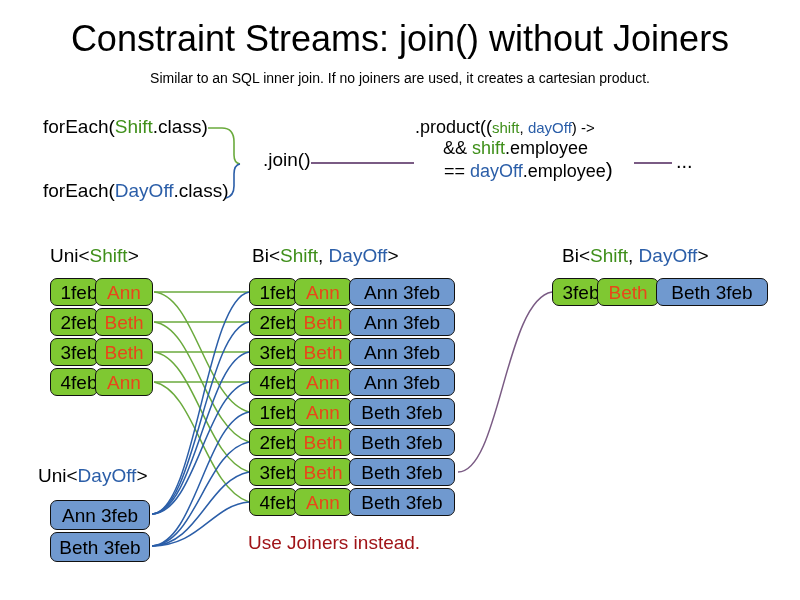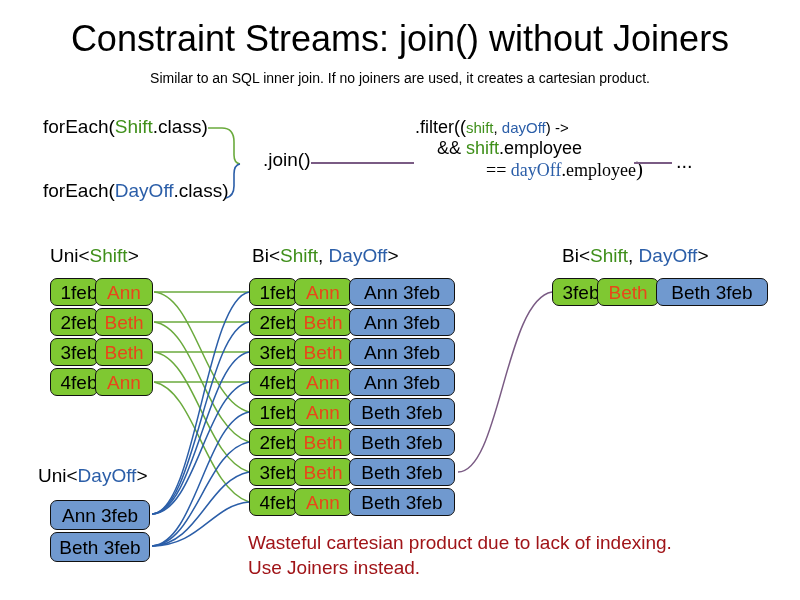--- a/index.html
+++ b/index.html
@@ -27,22 +27,22 @@
   .blue{color:#2b5ea8;}
   .black{color:#000;}
 
   .foreach1{left:18px;top:117px;}
   .foreach2{left:18px;top:181px;}
   .joinlbl{left:238px;top:150px;}
 
   .filterblk{position:absolute;left:415px;top:117px;font-size:18px;line-height:21px;white-space:nowrap;}
   .filterblk .l1{margin-left:0px;}
   .filterblk .l2{margin-left:22px;}
-  .filterblk .l3{margin-left:22px;}
-  .filterblk .l4{margin-left:71px;font-family:Liberation Serif, serif;}
+  .filterblk .l3{margin-left:28px;}
+  .filterblk .l4{margin-left:29px;}
   .sm{font-size:15px;}
 
   .ellipsis{position:absolute;left:676px;top:150px;font-size:20px;color:#000;}
 
   
   .collabel{position:absolute;font-size:19px;white-space:nowrap;}
   .lbl-uni-shift{left:50px;top:245px;}
   .lbl-bi-mid{left:252px;top:245px;}
   .lbl-uni-dayoff{left:38px;top:465px;}
   .lbl-bi-right{left:562px;top:245px;}
@@ -86,21 +86,21 @@
   <div class="title">Constraint Streams: join() without Joiners</div>
   <div class="subtitle">Similar to an SQL inner join. If no joiners are used, it creates a cartesian product.</div>
 
   <div class="code foreach1"><span class="black">forEach(</span><span class="green">Shift</span><span class="black">.class)</span></div>
 
   <div class="code foreach2"><span class="black">forEach(</span><span class="blue">DayOff</span><span class="black">.class)</span></div>
 
   <div class="code joinlbl">.join()</div>
 
   <div class="filterblk">
-    <div class="l1"><span class="black">.filter((</span><span class="green sm">shift</span><span class="black sm">, </span><span class="blue sm">dayOff</span><span class="black sm">) -&gt;</span></div>
+    <div class="l1"><span class="black">.product((</span><span class="green sm">shift</span><span class="black sm">, </span><span class="blue sm">dayOff</span><span class="black sm">) -&gt;</span></div>
     <div class="l3"><span class="black">&amp;&amp; </span><span class="green">shift</span><span class="black">.employee</span></div>
     <div class="l4"><span class="black">== </span><span class="blue">dayOff</span><span class="black">.employee</span><span class="black" style="font-size:21px">)</span></div>
   </div>
 
   <div class="ellipsis">...</div>
 
   <div class="collabel lbl-uni-shift"><span class="black">Uni&lt;</span><span class="green">Shift</span><span class="black">&gt;</span></div>
 
   <div class="collabel lbl-bi-mid"><span class="black">Bi&lt;</span><span class="green">Shift</span><span class="black">, </span><span class="blue">DayOff</span><span class="black">&gt;</span></div>
 
@@ -214,17 +214,16 @@
 
   <div id="result-col">
       <div class="row" style="left: 552px; top: 278px;">
         <div class="cell date w-date-r">3feb</div>
         <div class="cell name w-name-r">Beth</div>
         <div class="cell dayoff w-dayoff-r">Beth 3feb</div>
       </div>
     </div>
 
   <div class="warning">
-    <div>Wasteful cartesian product due to lack of indexing.</div>
     <div>Use Joiners instead.</div>
   </div>
 
 </div>
 
 </body></html>

